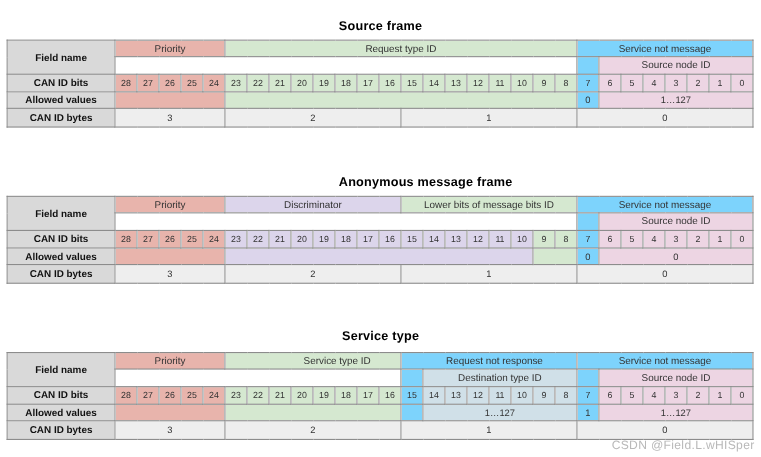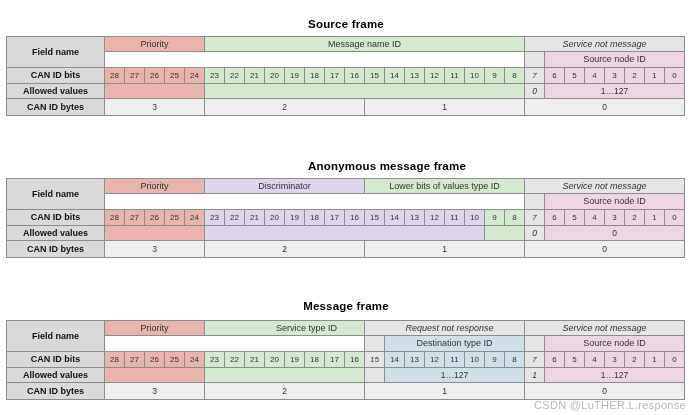--- a/index.html
+++ b/index.html
@@ -43,21 +43,21 @@
     color:#111;
     width:97px;
   }
   .r-name  td{height:29px;margin-left:16px;}
   .r-bits  td{height:15px;}
   .r-allow td{height:14px;}
   .r-bytes td{height:16px;}
 
   .c-pink   {background:#e8b4ac;}
   .c-green  {background:#d5e8d0;}
-  .c-cream  {background:#e5e5e5;font-style:italic;}
+  .c-cream  {background:#7dd3fc;}
   .c-mauve  {background:#edd5e3;}
   .c-lav    {background:#dcd5eb;}
   .c-blue   {background:#d0e0e8;}
   .c-grey   {background:#eeeeee;}
 
   .hdr{font-size:9px;}
   .bit{font-size:8px;}
   .val{font-size:8.5px;}
   .byte{font-size:8.5px;}
 
@@ -109,21 +109,21 @@
           <col style="width: 20px;">
           <col style="width: 20px;">
           <col style="width: 20px;">
           <col style="width: 20px;">
           <col style="width: 20px;">
         </colgroup>
         <tbody>
           <tr class="r-name">
             <td class="lbl" rowspan="2">Field name</td>
             <td colspan="5" class="hdr c-pink" style="height: 14px;">Priority</td>
-            <td colspan="16" class="hdr c-green" style="height: 14px;">Message name ID</td>
+            <td colspan="16" class="hdr c-green" style="height: 14px;">Request type ID</td>
             <td colspan="8" class="hdr c-cream" style="height: 14px;">Service not message</td>
           </tr>
           <tr>
             <td colspan="21" class="hdr c-none" style="height: 15px; border: none; background: transparent;"></td>
             <td colspan="1" class="hdr c-cream" style="height: 15px;"></td>
             <td colspan="7" class="hdr c-mauve" style="height: 15px;">Source node ID</td>
           </tr>
           <tr class="r-bits">
             <td class="lbl">CAN ID bits</td>
             <td class="bit c-pink">28</td>
@@ -206,21 +206,21 @@
           <col style="width: 20px;">
           <col style="width: 20px;">
           <col style="width: 20px;">
           <col style="width: 20px;">
         </colgroup>
         <tbody>
           <tr class="r-name">
             <td class="lbl" rowspan="2">Field name</td>
             <td colspan="5" class="hdr c-pink" style="height: 14px;">Priority</td>
             <td colspan="8" class="hdr c-lav" style="height: 14px;">Discriminator</td>
-            <td colspan="8" class="hdr c-green" style="height: 14px;">Lower bits of values type ID</td>
+            <td colspan="8" class="hdr c-green" style="height: 14px;">Lower bits of message bits ID</td>
             <td colspan="8" class="hdr c-cream" style="height: 14px;">Service not message</td>
           </tr>
           <tr>
             <td colspan="21" class="hdr c-none" style="height: 15px; border: none; background: transparent;"></td>
             <td colspan="1" class="hdr c-cream" style="height: 15px;"></td>
             <td colspan="7" class="hdr c-mauve" style="height: 15px;">Source node ID</td>
           </tr>
           <tr class="r-bits">
             <td class="lbl">CAN ID bits</td>
             <td class="bit c-pink">28</td>
@@ -265,21 +265,21 @@
             <td class="lbl">CAN ID bytes</td>
             <td colspan="5" class="byte c-grey">3</td>
             <td colspan="8" class="byte c-grey">2</td>
             <td colspan="8" class="byte c-grey">1</td>
             <td colspan="8" class="byte c-grey">0</td>
           </tr>
         </tbody>
       </table>
     </div>
     <div class="frame" style="top: 0px;">
-      <div class="title" style="position: absolute; left: 0px; width: 692px; top: 300px;">Message frame</div>
+      <div class="title" style="position: absolute; left: 0px; width: 692px; top: 300px;">Service type</div>
       <table class="bits" style="position: absolute; top: 320px;">
         <colgroup>
           <col style="width: 97px;">
           <col style="width: 20px;">
           <col style="width: 20px;">
           <col style="width: 20px;">
           <col style="width: 20px;">
           <col style="width: 20px;">
           <col style="width: 20px;">
           <col style="width: 20px;">
@@ -367,13 +367,13 @@
             <td colspan="5" class="byte c-grey">3</td>
             <td colspan="8" class="byte c-grey">2</td>
             <td colspan="8" class="byte c-grey">1</td>
             <td colspan="8" class="byte c-grey">0</td>
           </tr>
         </tbody>
       </table>
     </div>
   </div>
 
-<div class="watermark">CSDN @LuTHER.L.response</div>
+<div class="watermark">CSDN @Field.L.wHISper</div>
 
 </body></html>

